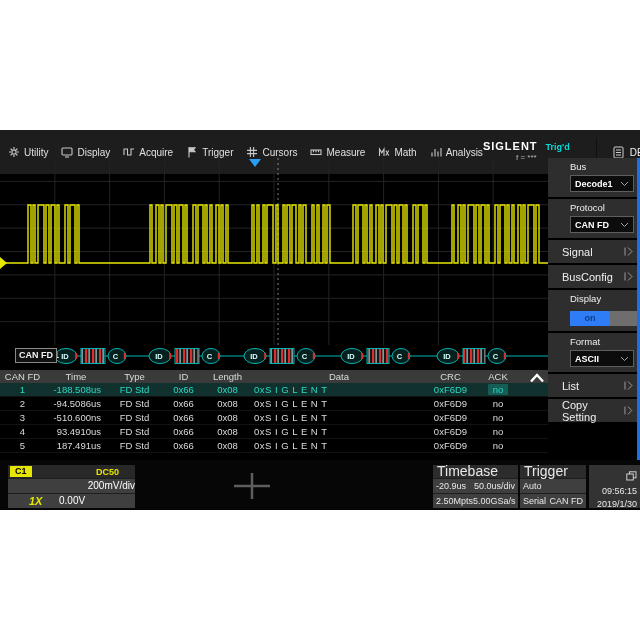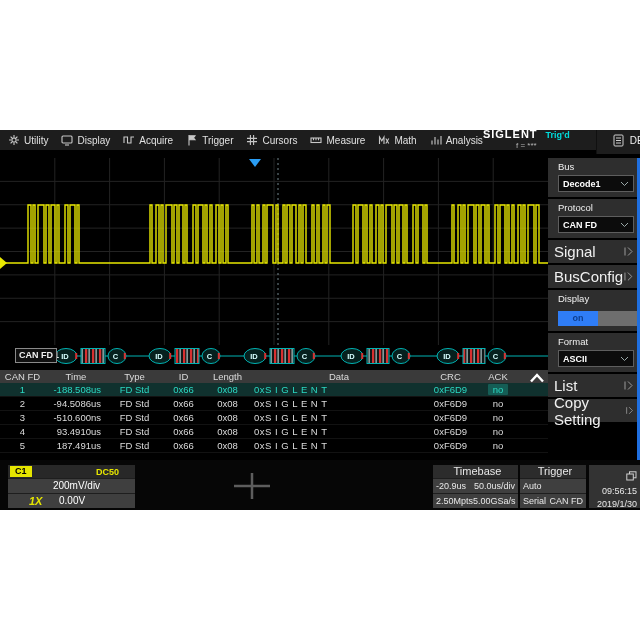--- a/index.html
+++ b/index.html
@@ -1,20 +1,20 @@
 <!DOCTYPE html>
 <html><head>
 <meta charset="utf-8">
 <style>
   html,body{margin:0;padding:0;background:#ffffff;}
   .page{position:relative;width:640px;height:640px;background:#ffffff;overflow:hidden;font-family:"Liberation Sans",sans-serif;}
   .screen{position:absolute;left:0;top:130px;width:640px;height:380px;background:#000;overflow:hidden;}
 
   
-  .menubar{position:absolute;left:0;top:0;width:640px;height:20px;background:#1d1d1d;display:flex;align-items:center;}
+  .menubar{position:absolute;left:0;top:0;width:640px;height:44px;background:#1d1d1d;display:flex;align-items:center;}
   .menu-items{display:flex;align-items:center;gap:13px;padding-left:8px;}
   .menu-item{display:flex;align-items:center;gap:4px;color:#e0e0e0;font-size:10px;cursor:default;white-space:nowrap;}
   .logo{display:flex;flex-direction:column;align-items:center;margin-left:auto;margin-right:26px;line-height:10px;}
   .logorow{display:flex;gap:8px;align-items:baseline;}
   .brand{color:#fff;font-size:11px;font-weight:bold;letter-spacing:1px;}
   .trigd{color:#00dcdc;font-size:9px;font-weight:bold;}
   .freadout{color:#b8b8b8;font-size:8px;margin-top:1px;}
   .decode-header{width:92px;height:28px;flex-shrink:0;display:flex;align-items:center;justify-content:center;gap:6px;color:#f0f0f0;font-size:10px;background:#1d1d1d;border-left:1px solid #101010;}
 
   
@@ -32,43 +32,43 @@
   .trow.sel{background:#10312e;color:#2bd9c3;}
   .tc{overflow:hidden;white-space:nowrap;}
   .tc.c{text-align:center;}
   .tc.r{text-align:right;padding-right:6px;}
   .tc.l{text-align:left;padding-left:4px;letter-spacing:0.5px;}
   .ackchip{background:#155d55;padding:0 5px;border-radius:1px;}
   .scrollup{position:absolute;left:528px;top:214px;}
 
   
   .sidebar{position:absolute;left:548px;top:28px;width:92px;height:302px;background:#000;}
-  .panel{background:#2e2e2e;margin-bottom:2px;padding:3px 6px 5px 10px;}
+  .panel{background:#2e2e2e;margin-bottom:2px;padding:3px 6px 5px 22px;}
   .panel.rowp{display:flex;align-items:center;justify-content:space-between;height:23px;padding:0 6px;}
   .plabel{color:#f0f0f0;font-size:9.5px;margin-bottom:3px;}
-  .rlabel{color:#f0f0f0;font-size:15px;}
+  .rlabel{color:#f0f0f0;font-size:11px;margin-left:8px;}
   .dropdown{height:15px;background:#0c0c0c;border:1px solid #5e5e5e;display:flex;align-items:center;justify-content:space-between;padding:0 4px;color:#fff;font-size:9px;font-weight:bold;}
   .toggle{display:flex;height:15px;width:100px;margin-top:7px;}
   .toggle .on{width:40px;background:#2f7df6;color:#0d3e8f;font-size:9px;font-weight:bold;text-align:center;line-height:15px;}
   .toggle .off{width:40px;background:#6e6e6e;}
   .scrollstrip{position:absolute;right:0;top:0;width:3px;height:302px;background:#1f6fe0;}
 
   
   .bottombar{position:absolute;left:0;top:330px;width:640px;height:50px;background:#060606;}
   .chanbox{position:absolute;left:8px;top:5px;width:127px;height:43px;background:#6d28d9;}
   .chanrow1{height:13px;display:flex;align-items:center;background:#282828;}
   .chanchip{background:#e6e600;color:#000;font-size:9px;font-weight:bold;padding:0 5px;height:11px;line-height:11px;margin-left:2px;}
   .coupling{margin-left:auto;margin-right:16px;color:#e6e600;font-size:9px;font-weight:bold;}
-  .chanrow2{height:14px;line-height:14px;background:#3f3f3f;border-top:1px solid #1e1e1e;color:#fff;font-size:10px;text-align:center;padding-left:10px;}
+  .chanrow2{height:14px;line-height:14px;background:#3f3f3f;border-top:1px solid #1e1e1e;color:#fff;font-size:10px;text-align:right;padding-left:10px;}
   .chanrow3{height:14px;line-height:14px;background:#3f3f3f;border-top:1px solid #1e1e1e;display:flex;color:#fff;font-size:10px;}
   .probe{color:#e6e600;font-size:11px;font-weight:bold;padding-left:21px;width:30px;font-style:italic;}
   .offset{flex:1;padding-right:14px;}
   .addtrace{position:absolute;left:232px;top:12px;}
   .infobox{position:absolute;top:5px;height:43px;background:#2c2c2c;color:#e8e8e8;}
-  .ib-head{height:13px;line-height:13px;font-size:11px;padding-left:4px;background:#2c2c2c;text-align:center;}
+  .ib-head{height:13px;line-height:13px;font-size:14px;padding-left:4px;background:#2c2c2c;}
   .ib-row{height:14px;line-height:14px;font-size:9px;background:#3f3f3f;border-top:1px solid #1e1e1e;display:flex;justify-content:space-between;padding:0 3px;}
   .tbbox{left:433px;width:85px;}
   .trbox{left:520px;width:66px;}
   .dtbox{left:589px;width:51px;background:#333;text-align:right;padding-right:3px;box-sizing:border-box;}
   .dticon{margin-top:2px;}
   .dttime{font-size:9px;line-height:13px;}
   .dtdate{font-size:9px;line-height:13px;}
 </style>
 </head>
 <body>

